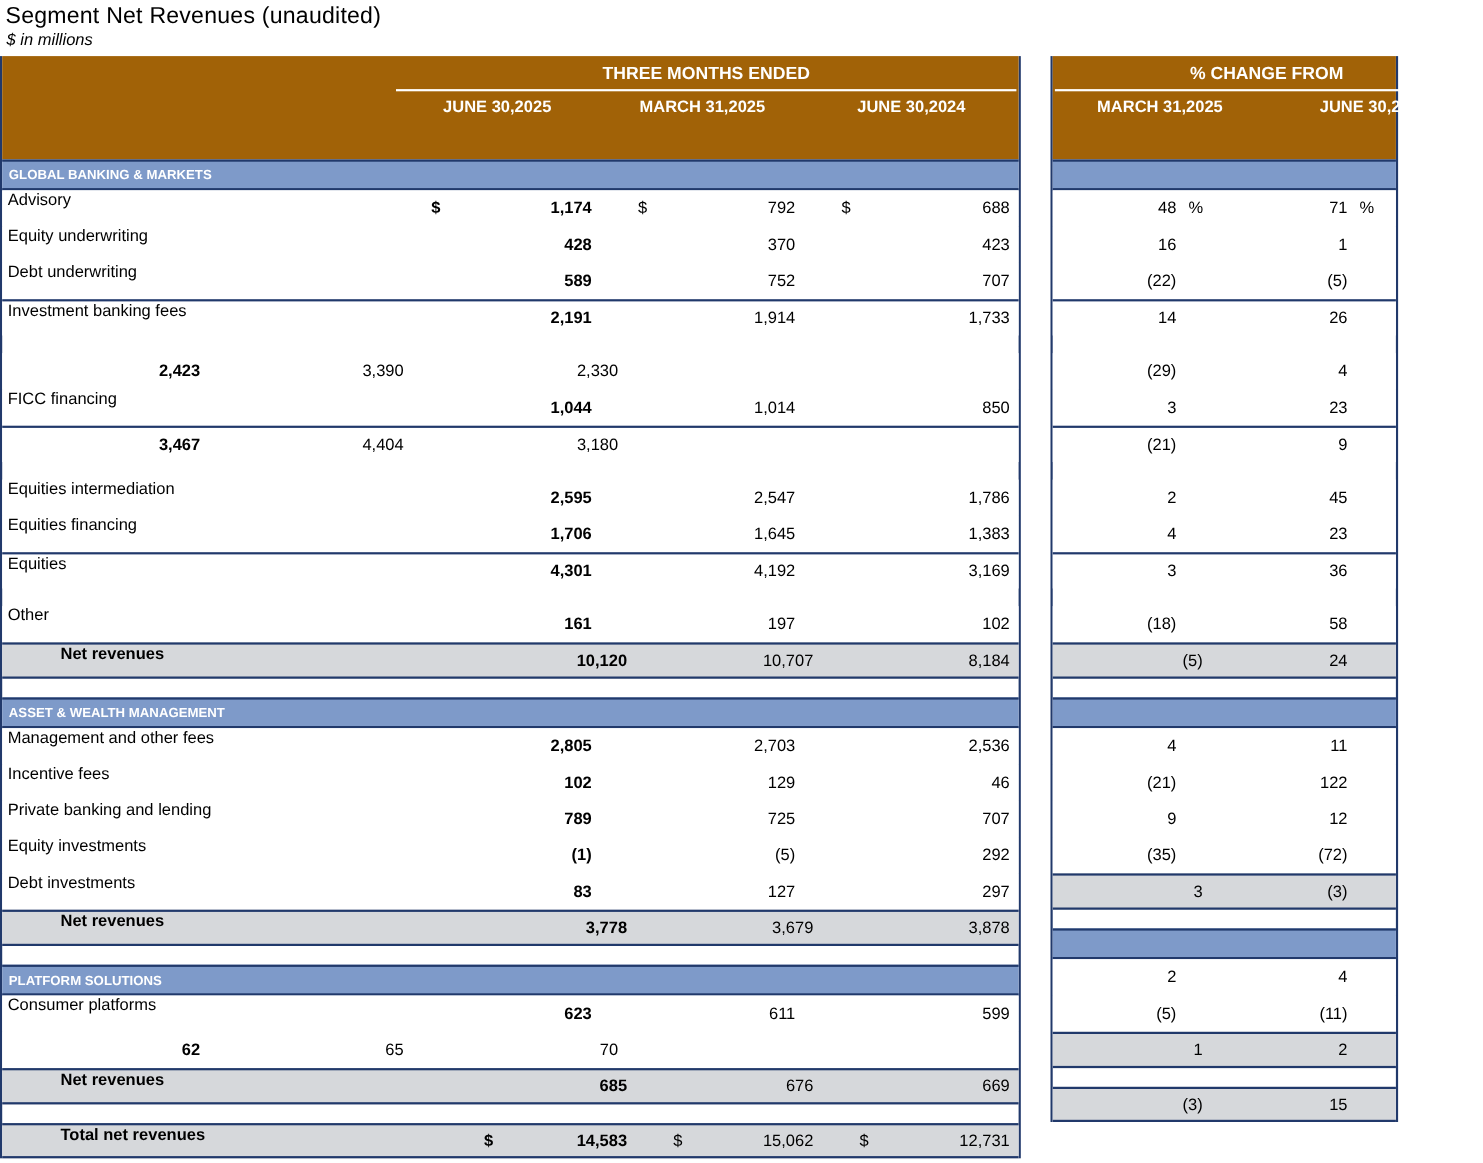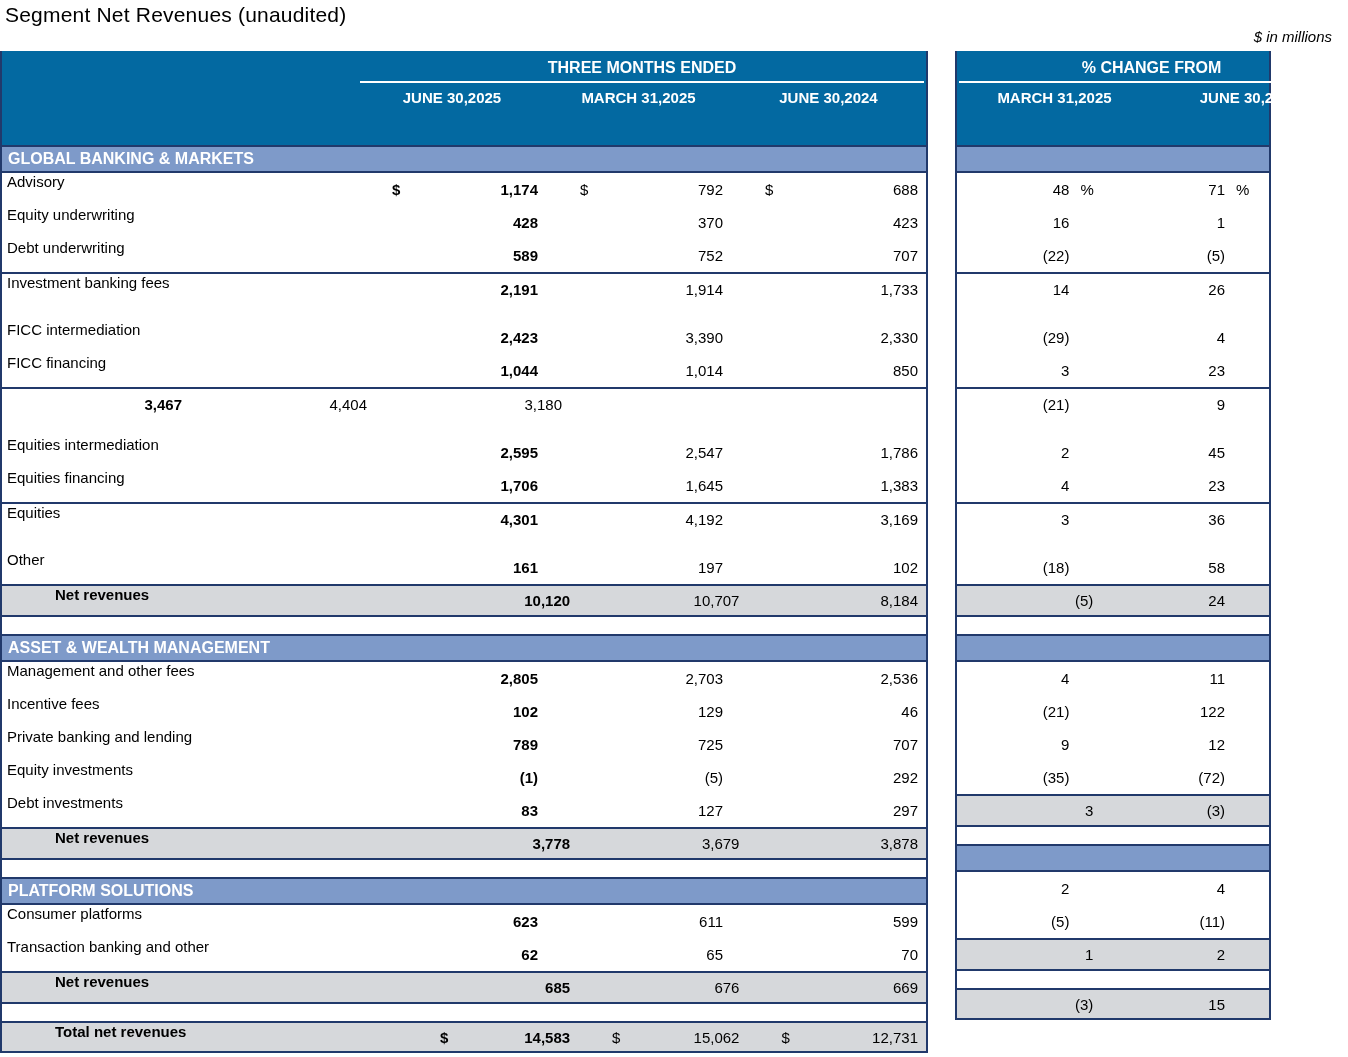--- a/index.html
+++ b/index.html
@@ -3,38 +3,38 @@
 <meta charset="utf-8">
 <style>
   html,body{margin:0;padding:0;background:#fff;}
   body{
     font-family:"Liberation Sans","DejaVu Sans",sans-serif;
     color:#000;
     width:1348px;
   }
   .page{width:1348px;height:1057px;box-sizing:border-box;overflow:hidden;}
   .title{font-size:21px;font-weight:normal;padding:3px 0 0 5px;letter-spacing:0.2px;}
-  .subtitle{font-size:15px;font-style:italic;padding:1px 16px 6px 6px;text-align:right;}
+  .subtitle{font-size:15px;font-style:italic;padding:1px 16px 6px 6px;}
   .tables{display:flex;align-items:flex-start;}
   .tbl{box-sizing:border-box;border-left:2px solid #21396B;border-right:2px solid #21396B;background:#fff;}
   .tbl.left{width:928px;}
   .tbl.right{width:316px;margin-left:27px;}
   
-  .thead{height:94px;background:#0369a1;color:#fff;font-weight:bold;display:flex;box-sizing:border-box;}
+  .thead{height:94px;background:#a16207;color:#fff;font-weight:bold;display:flex;box-sizing:border-box;}
   .lblspace{width:356px;flex:none;}
   .hwrap{flex:1;display:flex;flex-direction:column;padding-top:6px;box-sizing:border-box;}
   .htitle{text-align:center;font-size:16px;line-height:22px;height:22px;}
   .hline{height:2px;background:#fff;margin:2px 2px 2px 2px;}
   .hcols{flex:1;display:flex;}
   .hcol{display:flex;flex-direction:row;justify-content:center;text-align:center;font-size:15px;line-height:26px;}
   .left .hcol.c1{width:188px;} .left .hcol.c2{width:185px;} .left .hcol.c3{width:195px;}
   .right .hcol.c4{width:195px;} .right .hcol.c5{width:194px;}
   
   .band{height:28px;background:#7E9AC9;border-top:2px solid #21396B;border-bottom:2px solid #21396B;
-        color:#fff;font-weight:bold;font-size:16px;display:flex;align-items:center;
+        color:#fff;font-weight:bold;font-size:12px;display:flex;align-items:center;
         padding-left:6px;box-sizing:border-box;}
   .sp{height:16px;} .gap{height:17px;}
   .row{height:33px;display:flex;font-size:15px;box-sizing:border-box;background:#fff;}
   .row.bt{border-top:2px solid #21396B;}
   .row.net,.row.total{background:#D6D8DB;border-top:2px solid #21396B;border-bottom:2px solid #21396B;padding-left:48px;}
   .row.total{height:32px;}
   .row.net .lbl,.row.total .lbl{font-weight:bold;}
   .lbl{width:356px;flex:none;padding-left:5px;box-sizing:border-box;white-space:nowrap;overflow:hidden;}
   .money{display:flex;align-items:center;box-sizing:border-box;}
   .money.c1{width:188px;} .money.c2{width:185px;} .money.c3{width:195px;}
@@ -136,21 +136,20 @@
               <div class="cur"></div>
               <div class="num">1,914</div>
             </div>
             <div class="money c3">
               <div class="cur"></div>
               <div class="num">1,733</div>
             </div>
           </div>
           <div class="sp"></div>
           <div class="row">
-            <div class="lbl">FICC intermediation</div>
             <div class="money c1">
               <div class="cur"></div>
               <div class="num">2,423</div>
             </div>
             <div class="money c2">
               <div class="cur"></div>
               <div class="num">3,390</div>
             </div>
             <div class="money c3">
               <div class="cur"></div>
@@ -370,21 +369,20 @@
             <div class="money c2">
               <div class="cur"></div>
               <div class="num">611</div>
             </div>
             <div class="money c3">
               <div class="cur"></div>
               <div class="num">599</div>
             </div>
           </div>
           <div class="row">
-            <div class="lbl">Transaction banking and other</div>
             <div class="money c1">
               <div class="cur"></div>
               <div class="num">62</div>
             </div>
             <div class="money c2">
               <div class="cur"></div>
               <div class="num">65</div>
             </div>
             <div class="money c3">
               <div class="cur"></div>

